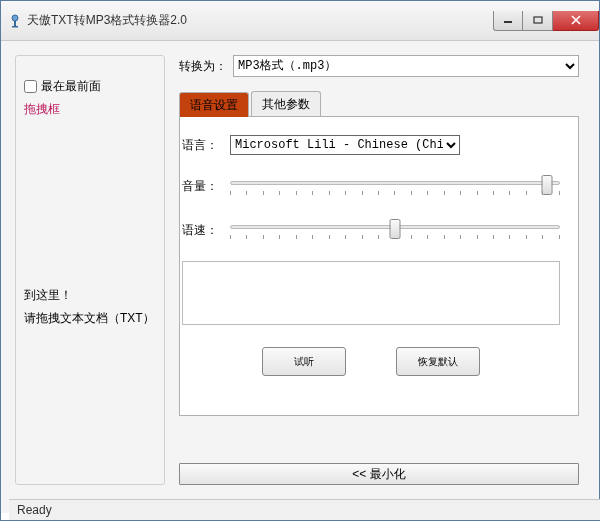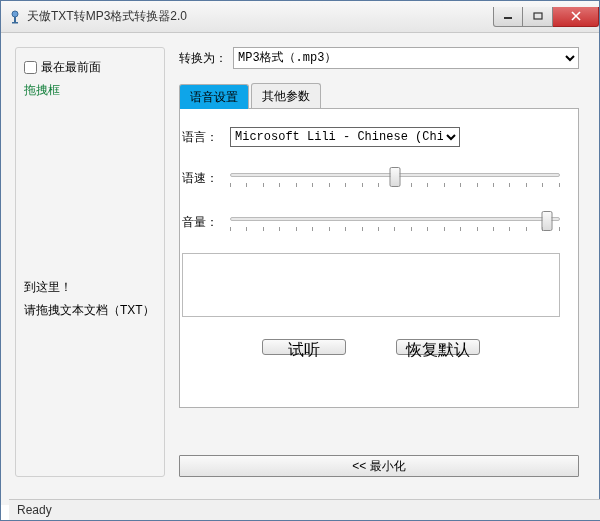--- a/index.html
+++ b/index.html
@@ -26,21 +26,21 @@
 .window {
   position: absolute;
   left: 0; top: 0;
   width: 600px;
   height: 521px;
   background: #fff;
   border: 1px solid #5a7aa0;
   box-shadow: 0 0 8px rgba(0,0,0,0.3);
 }
 .titlebar {
-  height: 32px;
+  height: 40px;
   background: linear-gradient(to bottom, #f8f8f8, #e6e6e6);
   border-bottom: 1px solid #c8c8c8;
   display: flex;
   align-items: center;
   padding-left: 6px;
 }
 .titlebar-icon {
   width: 16px; height: 16px;
   margin-right: 4px;
   display: inline-flex;
@@ -87,30 +87,30 @@
 }
 .left-panel {
   position: absolute;
   left: 14px;
   top: 14px;
   width: 150px;
   height: 430px;
   border: 1px solid #d0d0d0;
   border-radius: 3px;
   background: #f4f4f4;
-  padding: 11px 8px;
+  padding: 22px 8px;
 }
 .checkbox-row {
   display: flex;
   align-items: center;
   gap: 4px;
   margin-bottom: 6px;
 }
 .checkbox-row input { width: 13px; height: 13px; }
-.drag-label { margin-top: 2px; color: #15803d; }
+.drag-label { margin-top: 2px; color: #be185d; }
 .drag-hint {
   position: absolute;
   top: 228px;
   left: 8px;
   line-height: 1.9;
   color: #000;
 }
 .right-area {
   position: absolute;
   left: 178px;
@@ -145,21 +145,21 @@
   padding: 4px 10px 3px;
   border: 1px solid #b0b0b0;
   border-bottom: none;
   background: #eee;
   border-radius: 3px 3px 0 0;
   margin-right: 2px;
   cursor: pointer;
   position: relative;
 }
 .tab.active {
-  background: #0ea5e9;
+  background: #c2410c;
   top: 1px;
 }
 .tabpanel {
   border: 1px solid #b0b0b0;
   background: #fff;
   height: 300px;
   position: relative;
   padding: 18px 18px 10px 2px;
 }
 .field-row {
@@ -225,25 +225,25 @@
   margin-top: 6px;
 }
 .btn-row {
   display: flex;
   justify-content: center;
   gap: 50px;
   margin-top: 22px;
 }
 .btn {
   min-width: 84px;
-  height: 16px;
+  height: 29px;
   border: 1px solid #888;
   background: linear-gradient(to bottom, #fafafa, #e4e4e4);
   border-radius: 3px;
-  font-size: 16px;
+  font-size: 10px;
   cursor: pointer;
   font-family: inherit;
 }
 .minimize-bar {
   position: absolute;
   left: 178px;
   top: 422px;
   width: 400px;
   height: 22px;
   border: 1px solid #888;
@@ -335,20 +335,51 @@
         <div class="tabpanel">
 
           <div class="field-row">
             <span class="field-label">语言：</span>
             <select class="lang-select">
               <option>Microsoft Lili - Chinese (China)</option>
             </select>
           </div>
 
           <div class="field-row">
+            <span class="field-label">音量：</span>
+            <div class="slider-wrap">
+              <div class="slider-track"></div>
+              <div class="slider-ticks">
+                <span></span>
+                  <span></span>
+                  <span></span>
+                  <span></span>
+                  <span></span>
+                  <span></span>
+                  <span></span>
+                  <span></span>
+                  <span></span>
+                  <span></span>
+                  <span></span>
+                  <span></span>
+                  <span></span>
+                  <span></span>
+                  <span></span>
+                  <span></span>
+                  <span></span>
+                  <span></span>
+                  <span></span>
+                  <span></span>
+                  <span></span>
+              </div>
+              <div class="slider-thumb" style="left:96%;"></div>
+            </div>
+          </div>
+
+          <div class="field-row">
             <span class="field-label">语速：</span>
             <div class="slider-wrap">
               <div class="slider-track"></div>
               <div class="slider-ticks">
                 <span></span>
                   <span></span>
                   <span></span>
                   <span></span>
                   <span></span>
                   <span></span>
@@ -365,51 +396,20 @@
                   <span></span>
                   <span></span>
                   <span></span>
                   <span></span>
                   <span></span>
               </div>
               <div class="slider-thumb" style="left:50%;"></div>
             </div>
           </div>
 
-          <div class="field-row">
-            <span class="field-label">音量：</span>
-            <div class="slider-wrap">
-              <div class="slider-track"></div>
-              <div class="slider-ticks">
-                <span></span>
-                  <span></span>
-                  <span></span>
-                  <span></span>
-                  <span></span>
-                  <span></span>
-                  <span></span>
-                  <span></span>
-                  <span></span>
-                  <span></span>
-                  <span></span>
-                  <span></span>
-                  <span></span>
-                  <span></span>
-                  <span></span>
-                  <span></span>
-                  <span></span>
-                  <span></span>
-                  <span></span>
-                  <span></span>
-                  <span></span>
-              </div>
-              <div class="slider-thumb" style="left:96%;"></div>
-            </div>
-          </div>
-
           <div class="preview-box"></div>
 
           <div class="btn-row">
             <button class="btn">试听</button>
             <button class="btn">恢复默认</button>
           </div>
 
         </div>
       </div>
 

